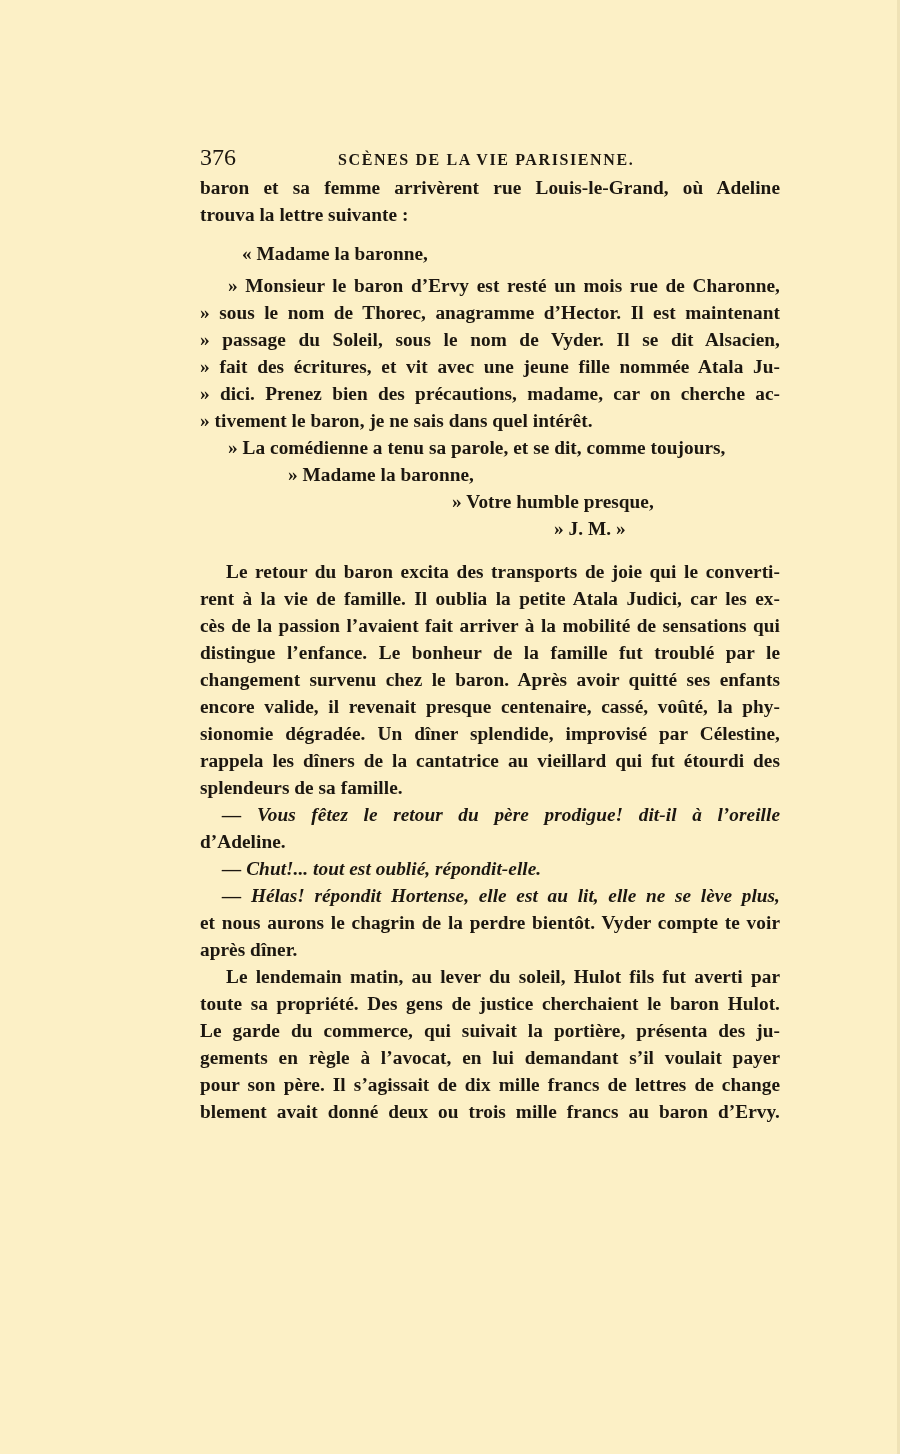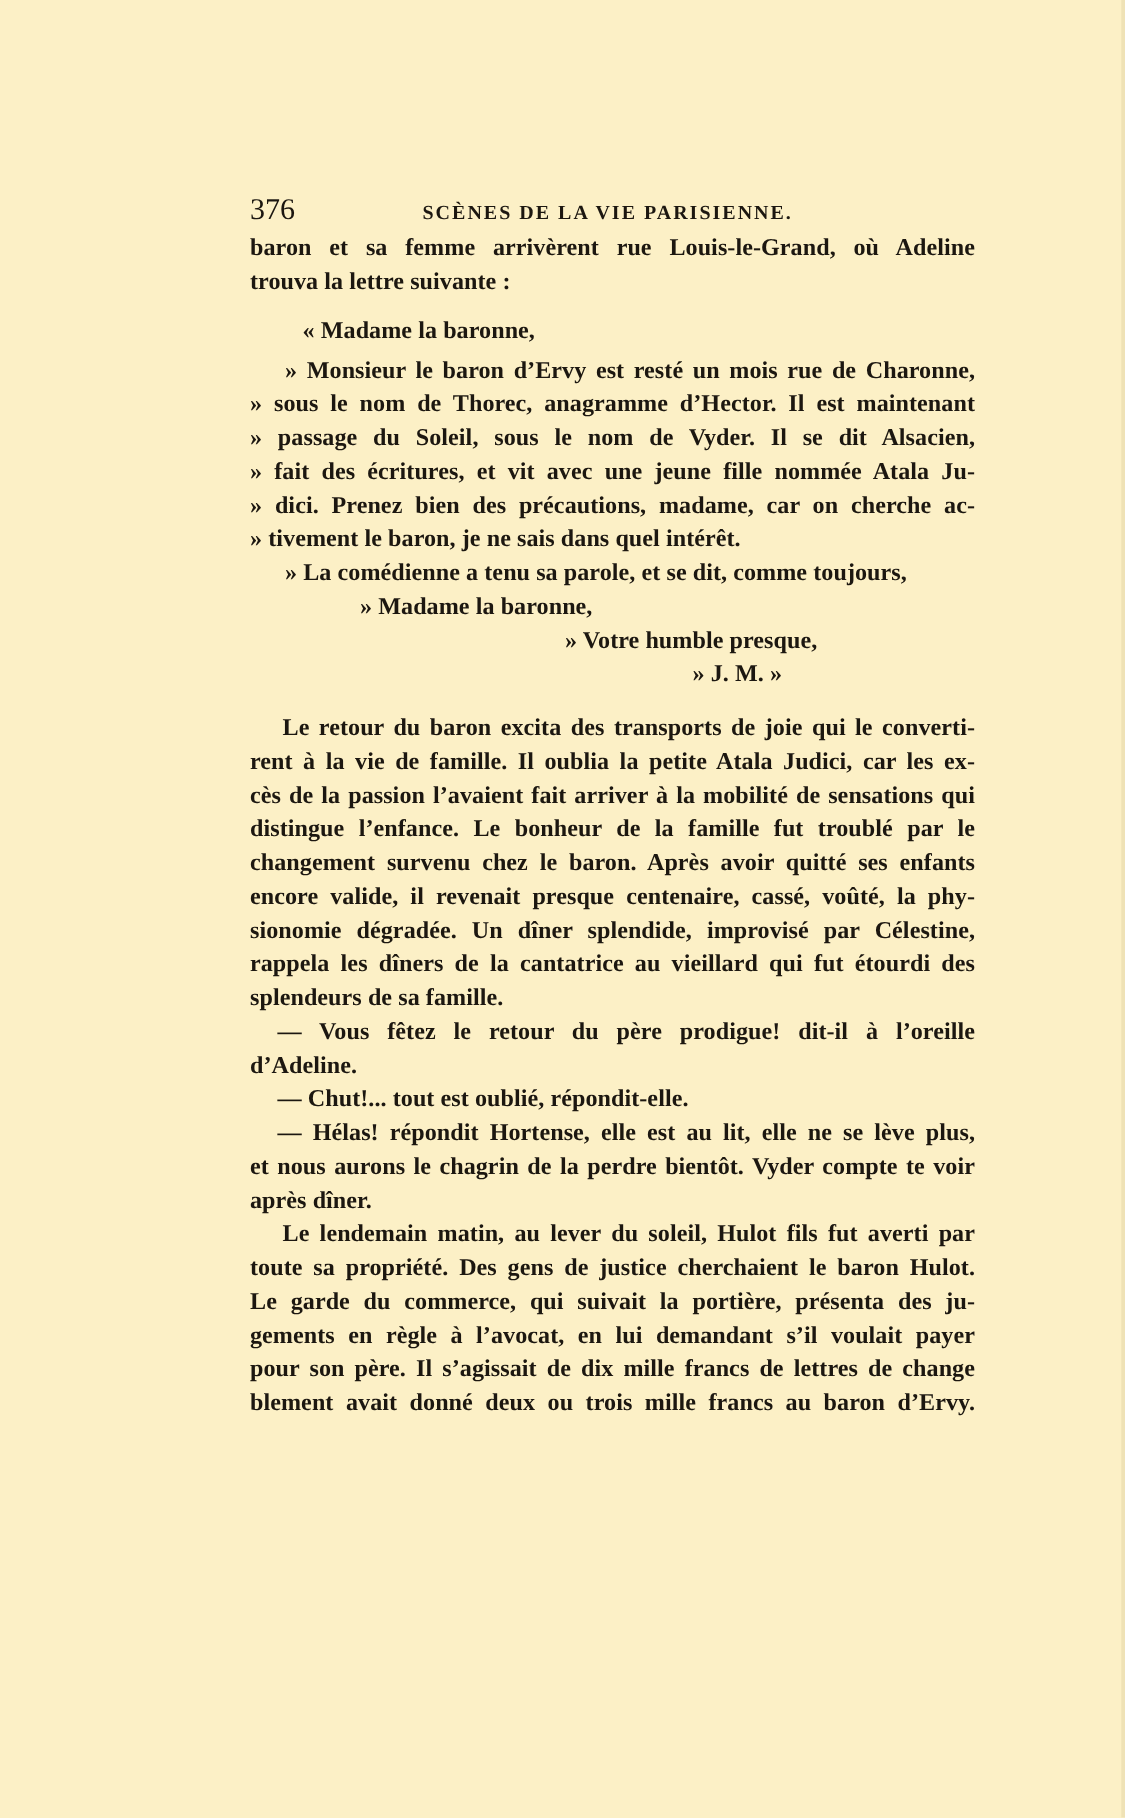--- a/index.html
+++ b/index.html
@@ -17,21 +17,21 @@
     }
     .page-edge {
       position: absolute;
       top: 0; right: 0;
       width: 3px; height: 100%;
       background: #efe2b6;
     }
     .text-block {
       position: absolute;
       left: 200px;
-      top: 155px;
+      top: 144px;
       width: 580px;
     }
     .running-head {
       display: flex;
       align-items: baseline;
       height: 30px;
       font-size: 23px;
     }
     .page-number {
       font-size: 24px;
@@ -55,21 +55,21 @@
       text-align-last: justify;
     }
     .gap-s { height: 5px; }
     .gap-m { height: 12px; }
     .gap-l { height: 16px; }
     .indent-1 { padding-left: 28px; }
     .indent-sig1 { padding-left: 88px; }
     .indent-sig2 { padding-left: 252px; }
     .indent-sig3 { padding-left: 354px; }
     .indent-par { text-indent: 26px; }
-    .indent-dash { text-indent: 22px; }
+    .indent-dash { text-indent: 22px; font-style: italic; }
     .indent-greet { padding-left: 42px; }
   </style>
 </head>
 <body>
 
 <div class="page-edge"></div>
 
 <div class="text-block">
 
   <div class="running-head">

